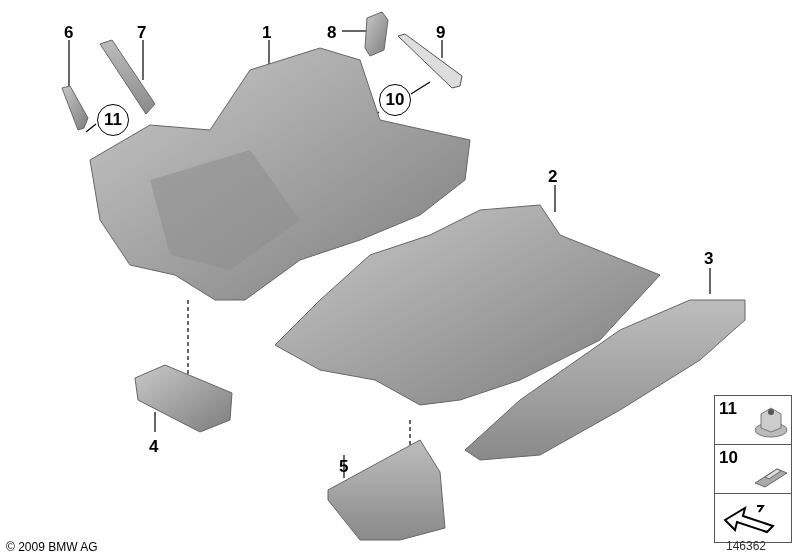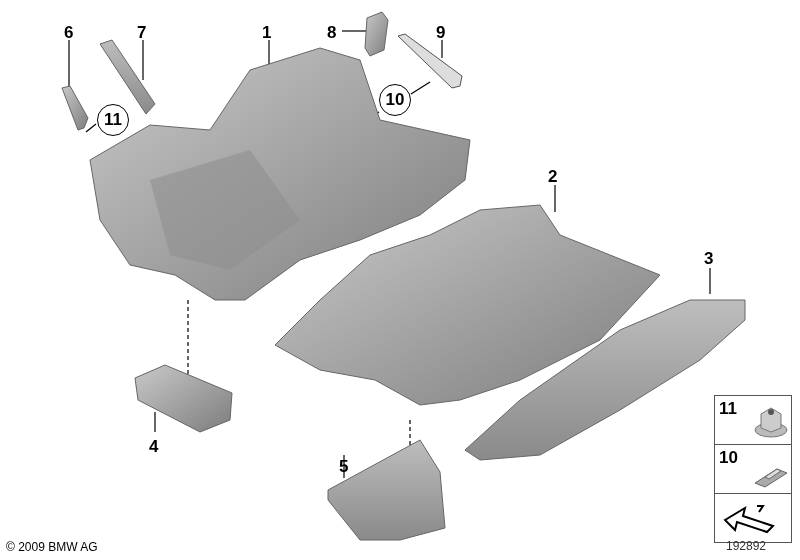--- a/index.html
+++ b/index.html
@@ -97,13 +97,13 @@
   </div>
   <div class="legend-cell">
     <svg style="position:absolute;left:6px;top:4px" width="64" height="40">
       <path d="M4 22 L24 10 L22 18 L52 28 L46 34 L16 24 L14 32 Z" fill="#fff" stroke="#000" stroke-width="2"></path>
       <path d="M36 8 L42 8 L38 14" fill="none" stroke="#000" stroke-width="2"></path>
     </svg>
   </div>
 </div>
 
 <div class="copyright">© 2009 BMW AG</div>
-<div class="ref">192892</div>
+<div class="ref">146362</div>
 
 </body></html>

